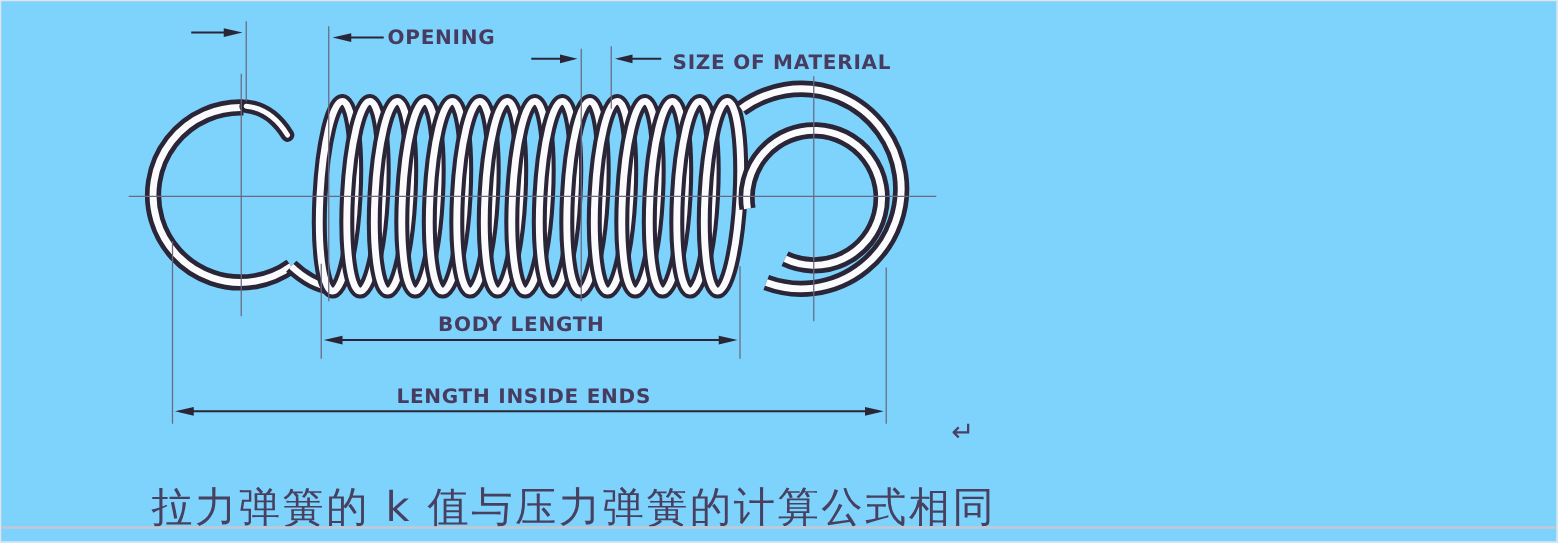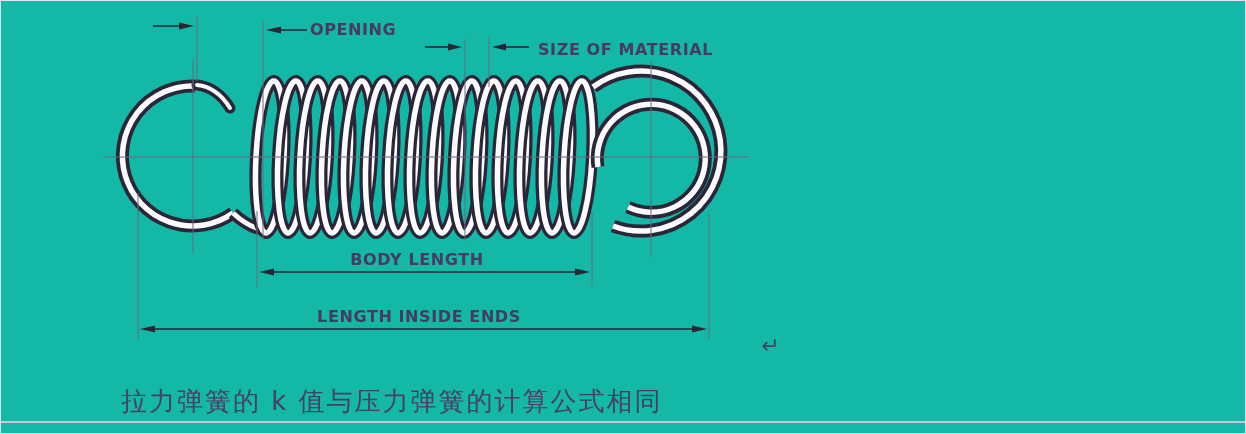--- a/index.html
+++ b/index.html
@@ -1,20 +1,20 @@
 <!DOCTYPE html>
 <html><head>
 <meta charset="utf-8">
 <style>
   html,body { margin:0; padding:0; background:#ffffff; }
   .canvas {
     position: relative;
     width: 1246px;
     height: 434px;
-    background: #14b8a6;
+    background: #7dd3fc;
     border: 1px solid #e2e4ec;
     box-sizing: border-box;
     overflow: hidden;
     font-family: "DejaVu Sans", sans-serif;
   }
   svg.diagram { position:absolute; left:0; top:0; }
   .lbl {
     font-family: "DejaVu Sans", sans-serif;
     font-size: 16px;
     font-weight: 600;
@@ -23,21 +23,21 @@
   }
   .return-mark-text {
     font-family: "DejaVu Sans", sans-serif;
     font-size: 22px;
     fill: #4a3f66;
   }
   .caption {
     position: absolute;
     left: 120px;
     top: 383px;
-    font-size: 26px;
+    font-size: 33px;
     letter-spacing: 2px;
     color: #484060;
     font-family: "DejaVu Sans", sans-serif;
     white-space: nowrap;
   }
   .bottom-rule {
     position: absolute;
     left: 0; right: 0;
     top: 420px;
     height: 2px;

